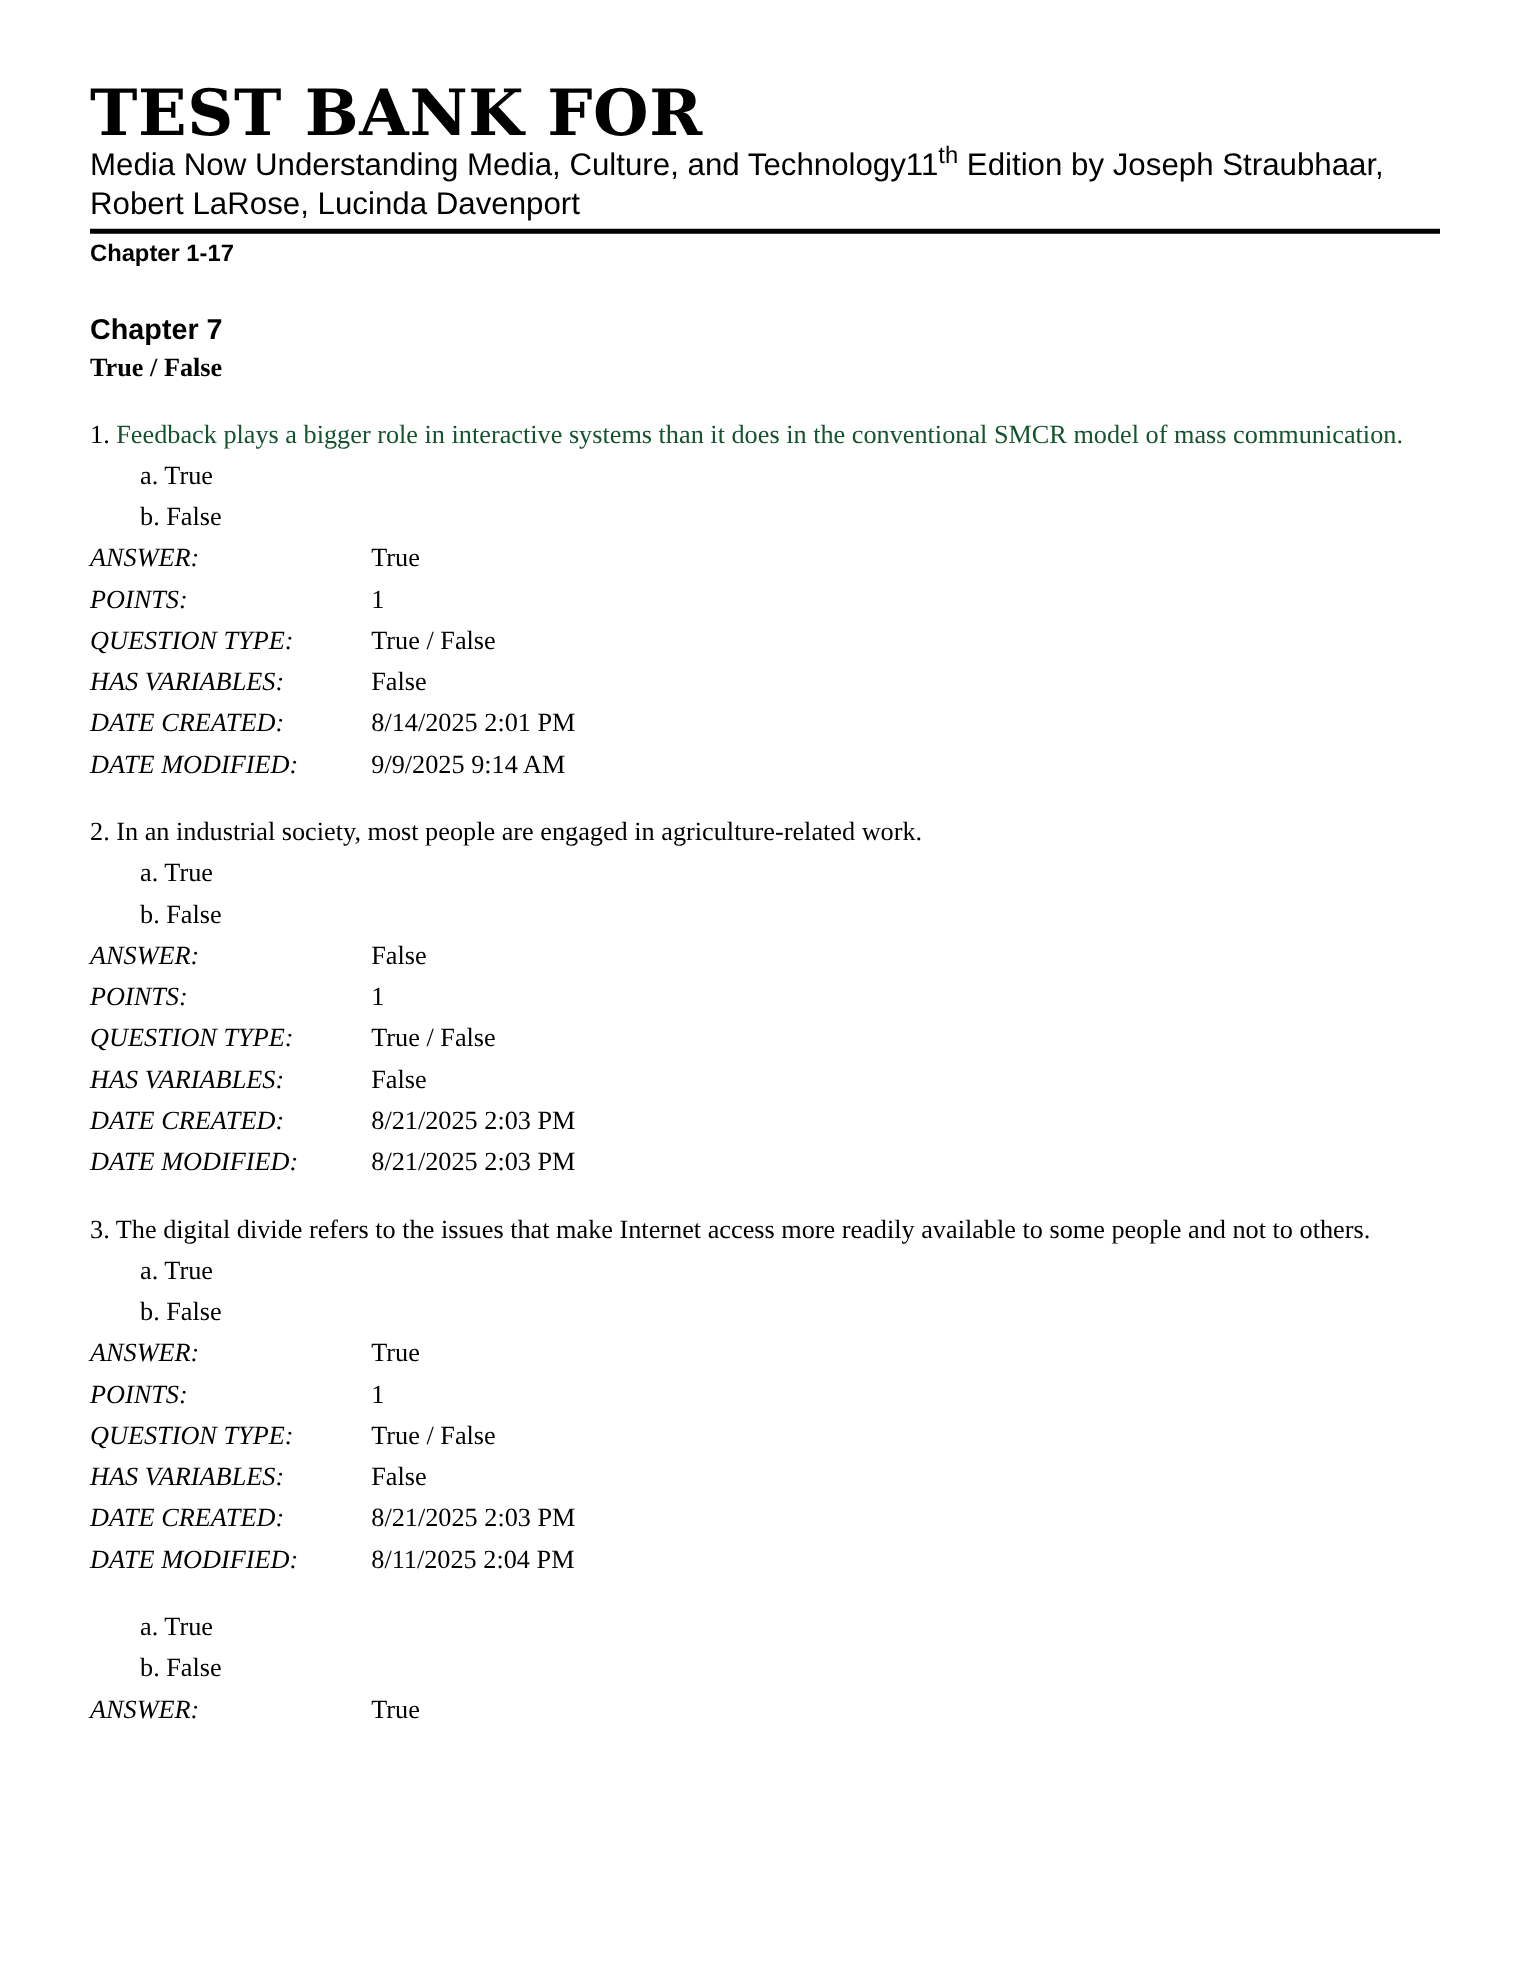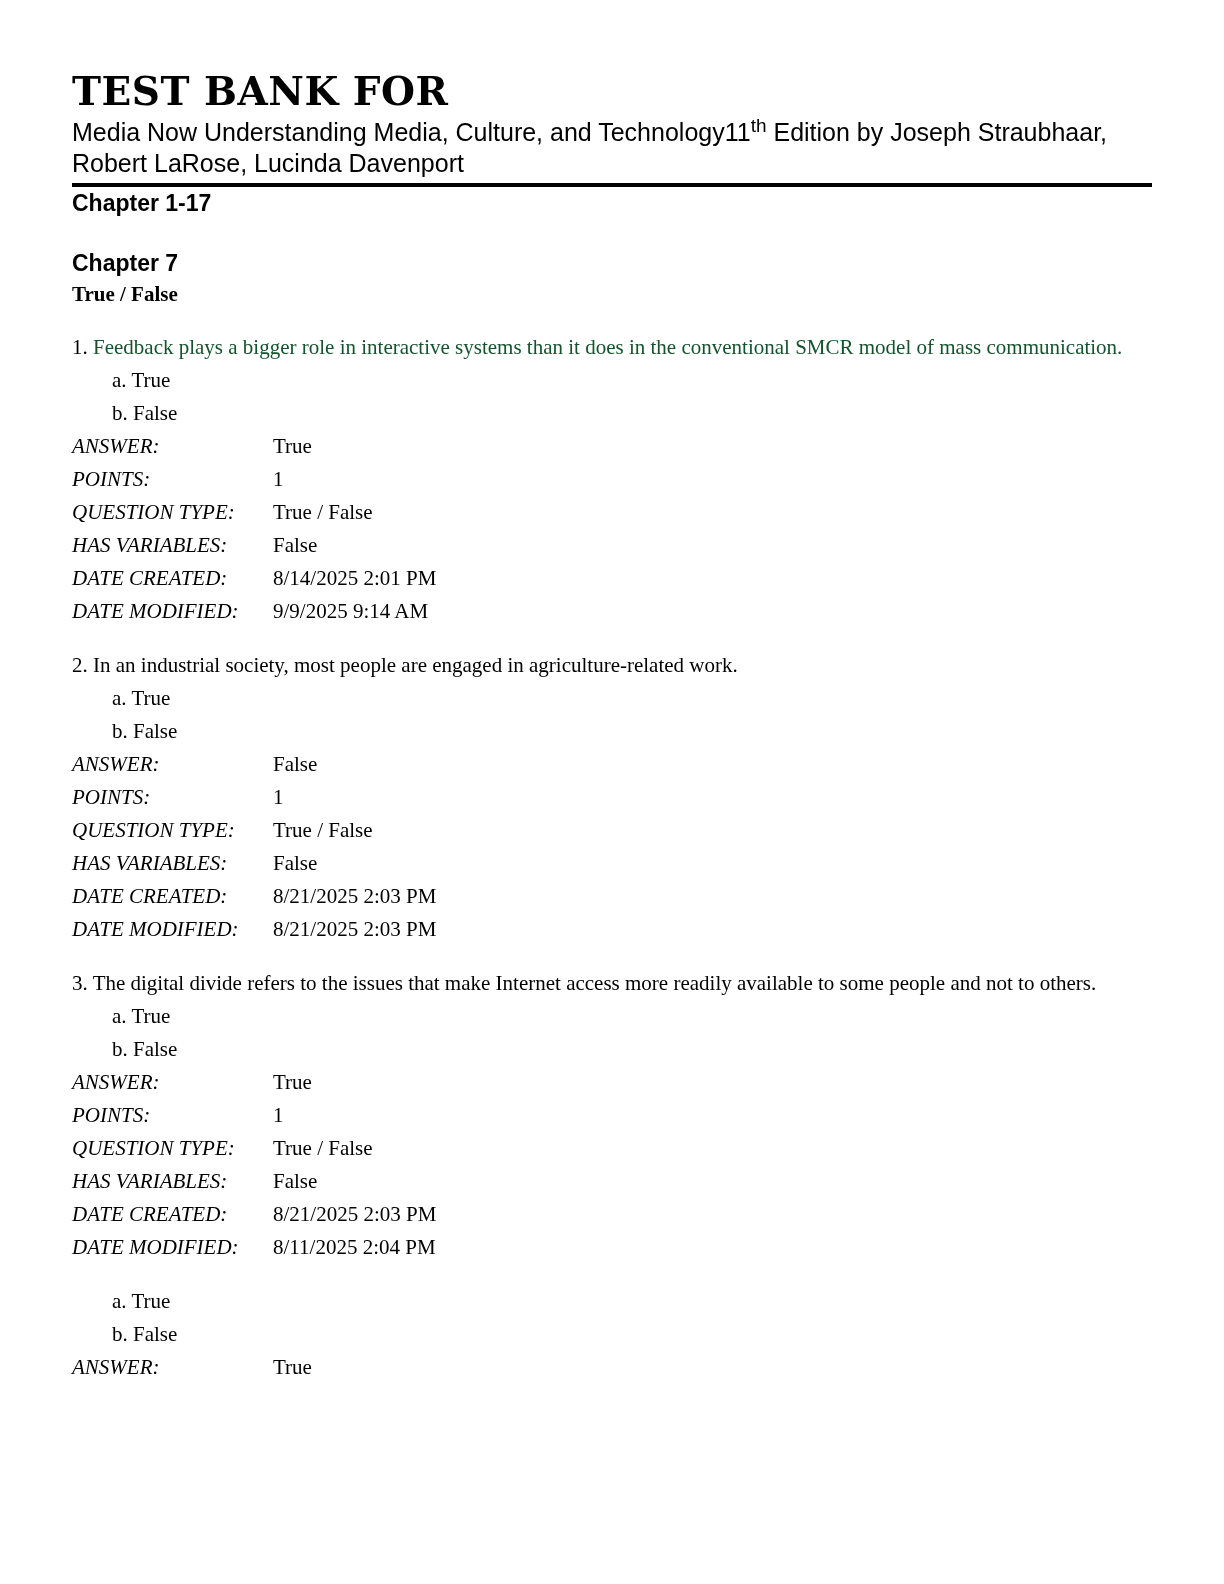--- a/index.html
+++ b/index.html
@@ -11,21 +11,21 @@
     padding: 68px 72px 0 72px;
     background: #ffffff;
     font-family: "Liberation Serif", serif;
     font-size: 21px;
     line-height: 33px;
     color: #000000;
   }
   .title {
     font-family: "DejaVu Serif", serif;
     font-weight: bold;
-    font-size: 39px;
+    font-size: 51px;
     line-height: 46px;
     letter-spacing: 0.5px;
     margin: 0;
     white-space: nowrap;
   }
   .subtitle {
     font-family: "Liberation Sans", sans-serif;
     font-size: 25px;
     line-height: 31px;
     margin: 3px 0 4px 0;
@@ -35,21 +35,21 @@
     line-height: 0;
   }
   .divider {
     border: none;
     border-top: 4px solid #000000;
     margin: 2px 0 1px 0;
   }
   .chapter-range {
     font-family: "Liberation Sans", sans-serif;
     font-weight: bold;
-    font-size: 23px;
+    font-size: 19px;
     line-height: 31px;
     margin: 0;
   }
   .chapter-title {
     font-family: "Liberation Sans", sans-serif;
     font-weight: bold;
     font-size: 23px;
     line-height: 31px;
     margin: 29px 0 0 0;
   }
@@ -59,20 +59,21 @@
     line-height: 31px;
     margin: 0;
   }
   .question-block { margin-top: 21px; }
   .question-para { margin: 0; }
   .q-link { color: #14532d; font-family: Liberation Serif, serif; }
   .option { padding-left: 40px; }
   .meta-row {
     display: grid;
     grid-template-columns: 201px 1fr;
+    gap: 24px;
   }
   .meta-label { font-style: italic; }
 </style>
 </head>
 <body>
 
 <div class="page">
 
   <h1 class="title">TEST BANK FOR</h1>
 

